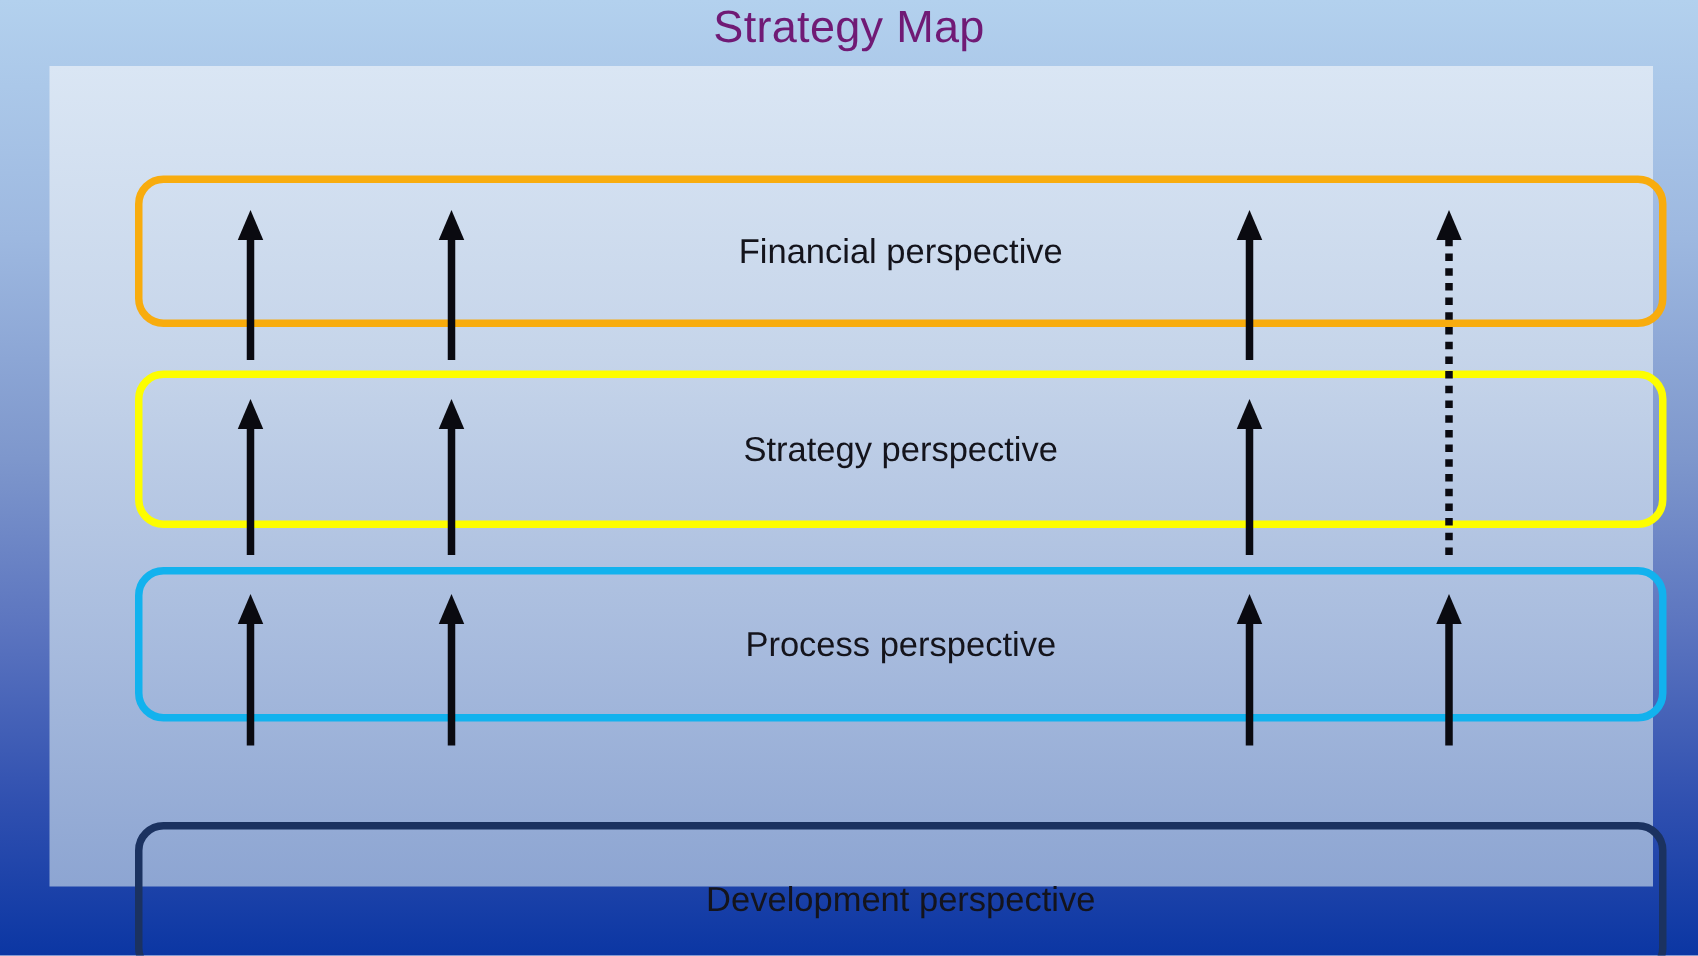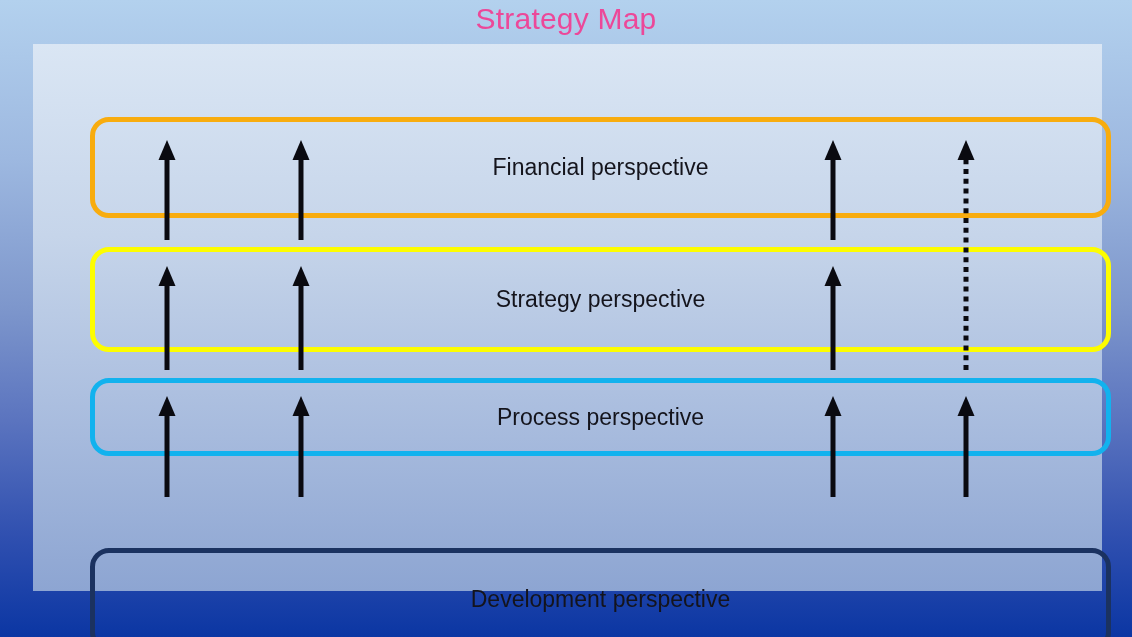--- a/index.html
+++ b/index.html
@@ -20,21 +20,21 @@
       #3050b0 84%,
       #0b36a3 100%);
   }
   .page-title {
     position: absolute;
     top: 2px;
     left: 0;
     width: 100%;
     text-align: center;
     font-size: 30px;
-    color: #ec4899;
+    color: #701a75;
     letter-spacing: 0.2px;
   }
   .panel {
     position: absolute;
     left: 33px;
     top: 44px;
     width: 1069px;
     height: 547px;
     background: linear-gradient(180deg,
       #dae6f4 0%,
@@ -52,21 +52,21 @@
     display: flex;
     align-items: center;
     justify-content: center;
   }
   .band-label {
     font-size: 23px;
     color: #14141c;
   }
   #band-financial   { top: 73px;  height: 101px; }
   #band-customer    { top: 203px; height: 105px; }
-  #band-process     { top: 334px; height: 78px; }
+  #band-process     { top: 334px; height: 103px; }
   #band-development { top: 458px; height: 103px; margin-top: 46px; }
   #arrows-layer {
     position: absolute;
     left: 0;
     top: 0;
     pointer-events: none;
   }
 </style>
 </head>
 <body>

